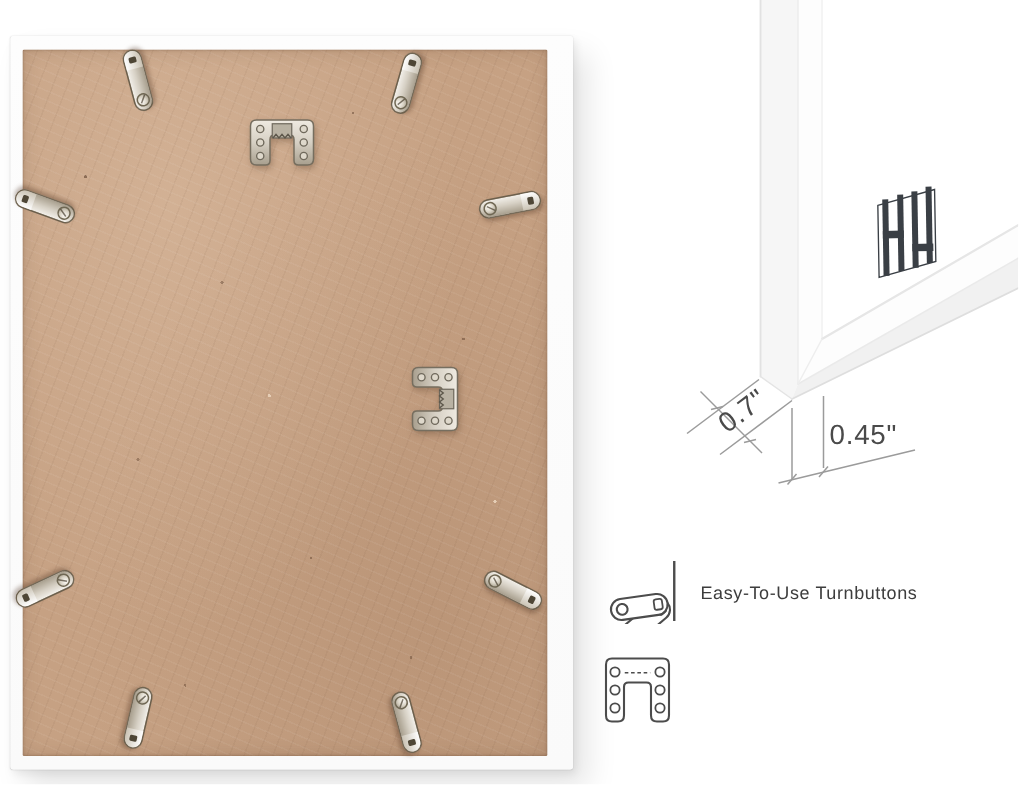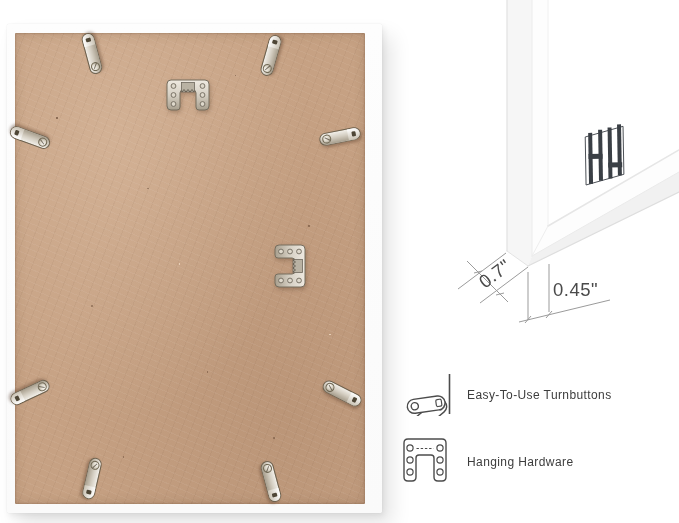--- a/index.html
+++ b/index.html
@@ -208,15 +208,14 @@
     <line x1="14.5" y1="11.5" x2="31.5" y2="11.5" stroke="#4c4c4c" stroke-width="1.1" stroke-dasharray="2.4 1.8"></line>
     <g fill="none" stroke="#4c4c4c" stroke-width="1.2">
       <circle cx="8" cy="11" r="3.1"></circle>
       <circle cx="8" cy="23" r="3.1"></circle>
       <circle cx="8" cy="35" r="3.1"></circle>
       <circle cx="38" cy="11" r="3.1"></circle>
       <circle cx="38" cy="23" r="3.1"></circle>
       <circle cx="38" cy="35" r="3.1"></circle>
     </g>
   </svg>
-  <div class="callout-label" style="left:467px;top:452px">Hanging Hardware</div>
 
 </div>
 
 </body></html>

